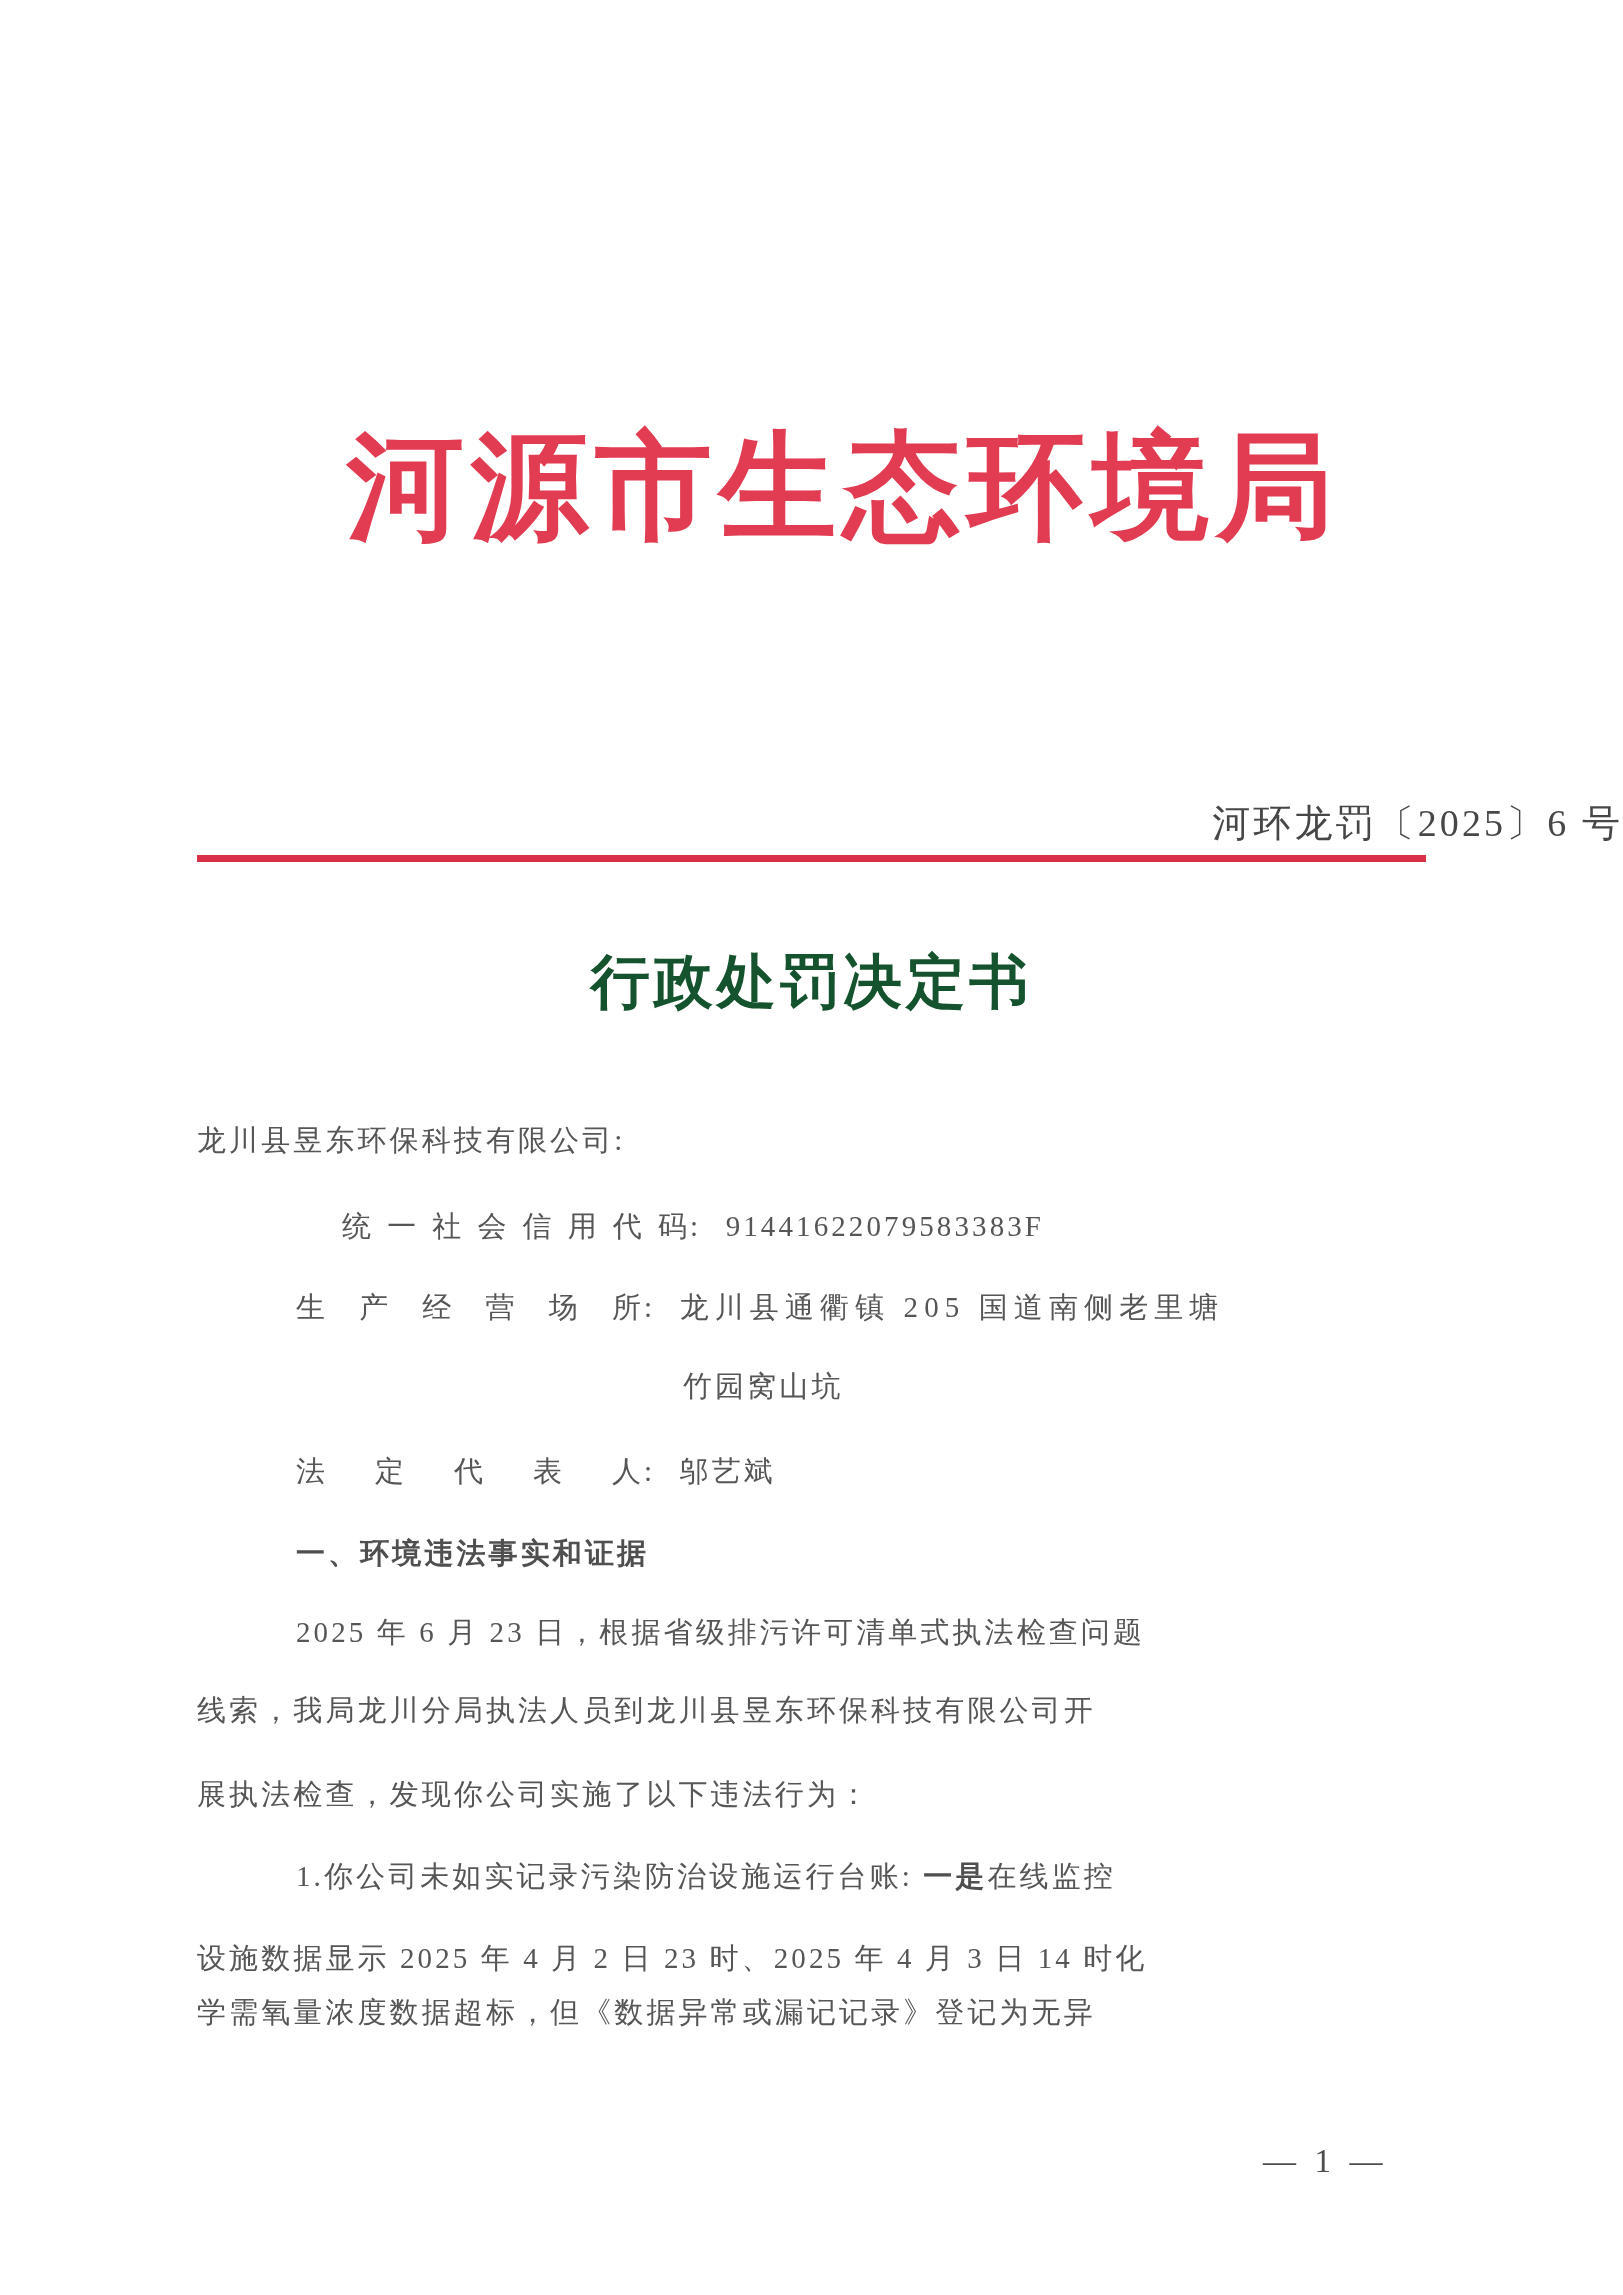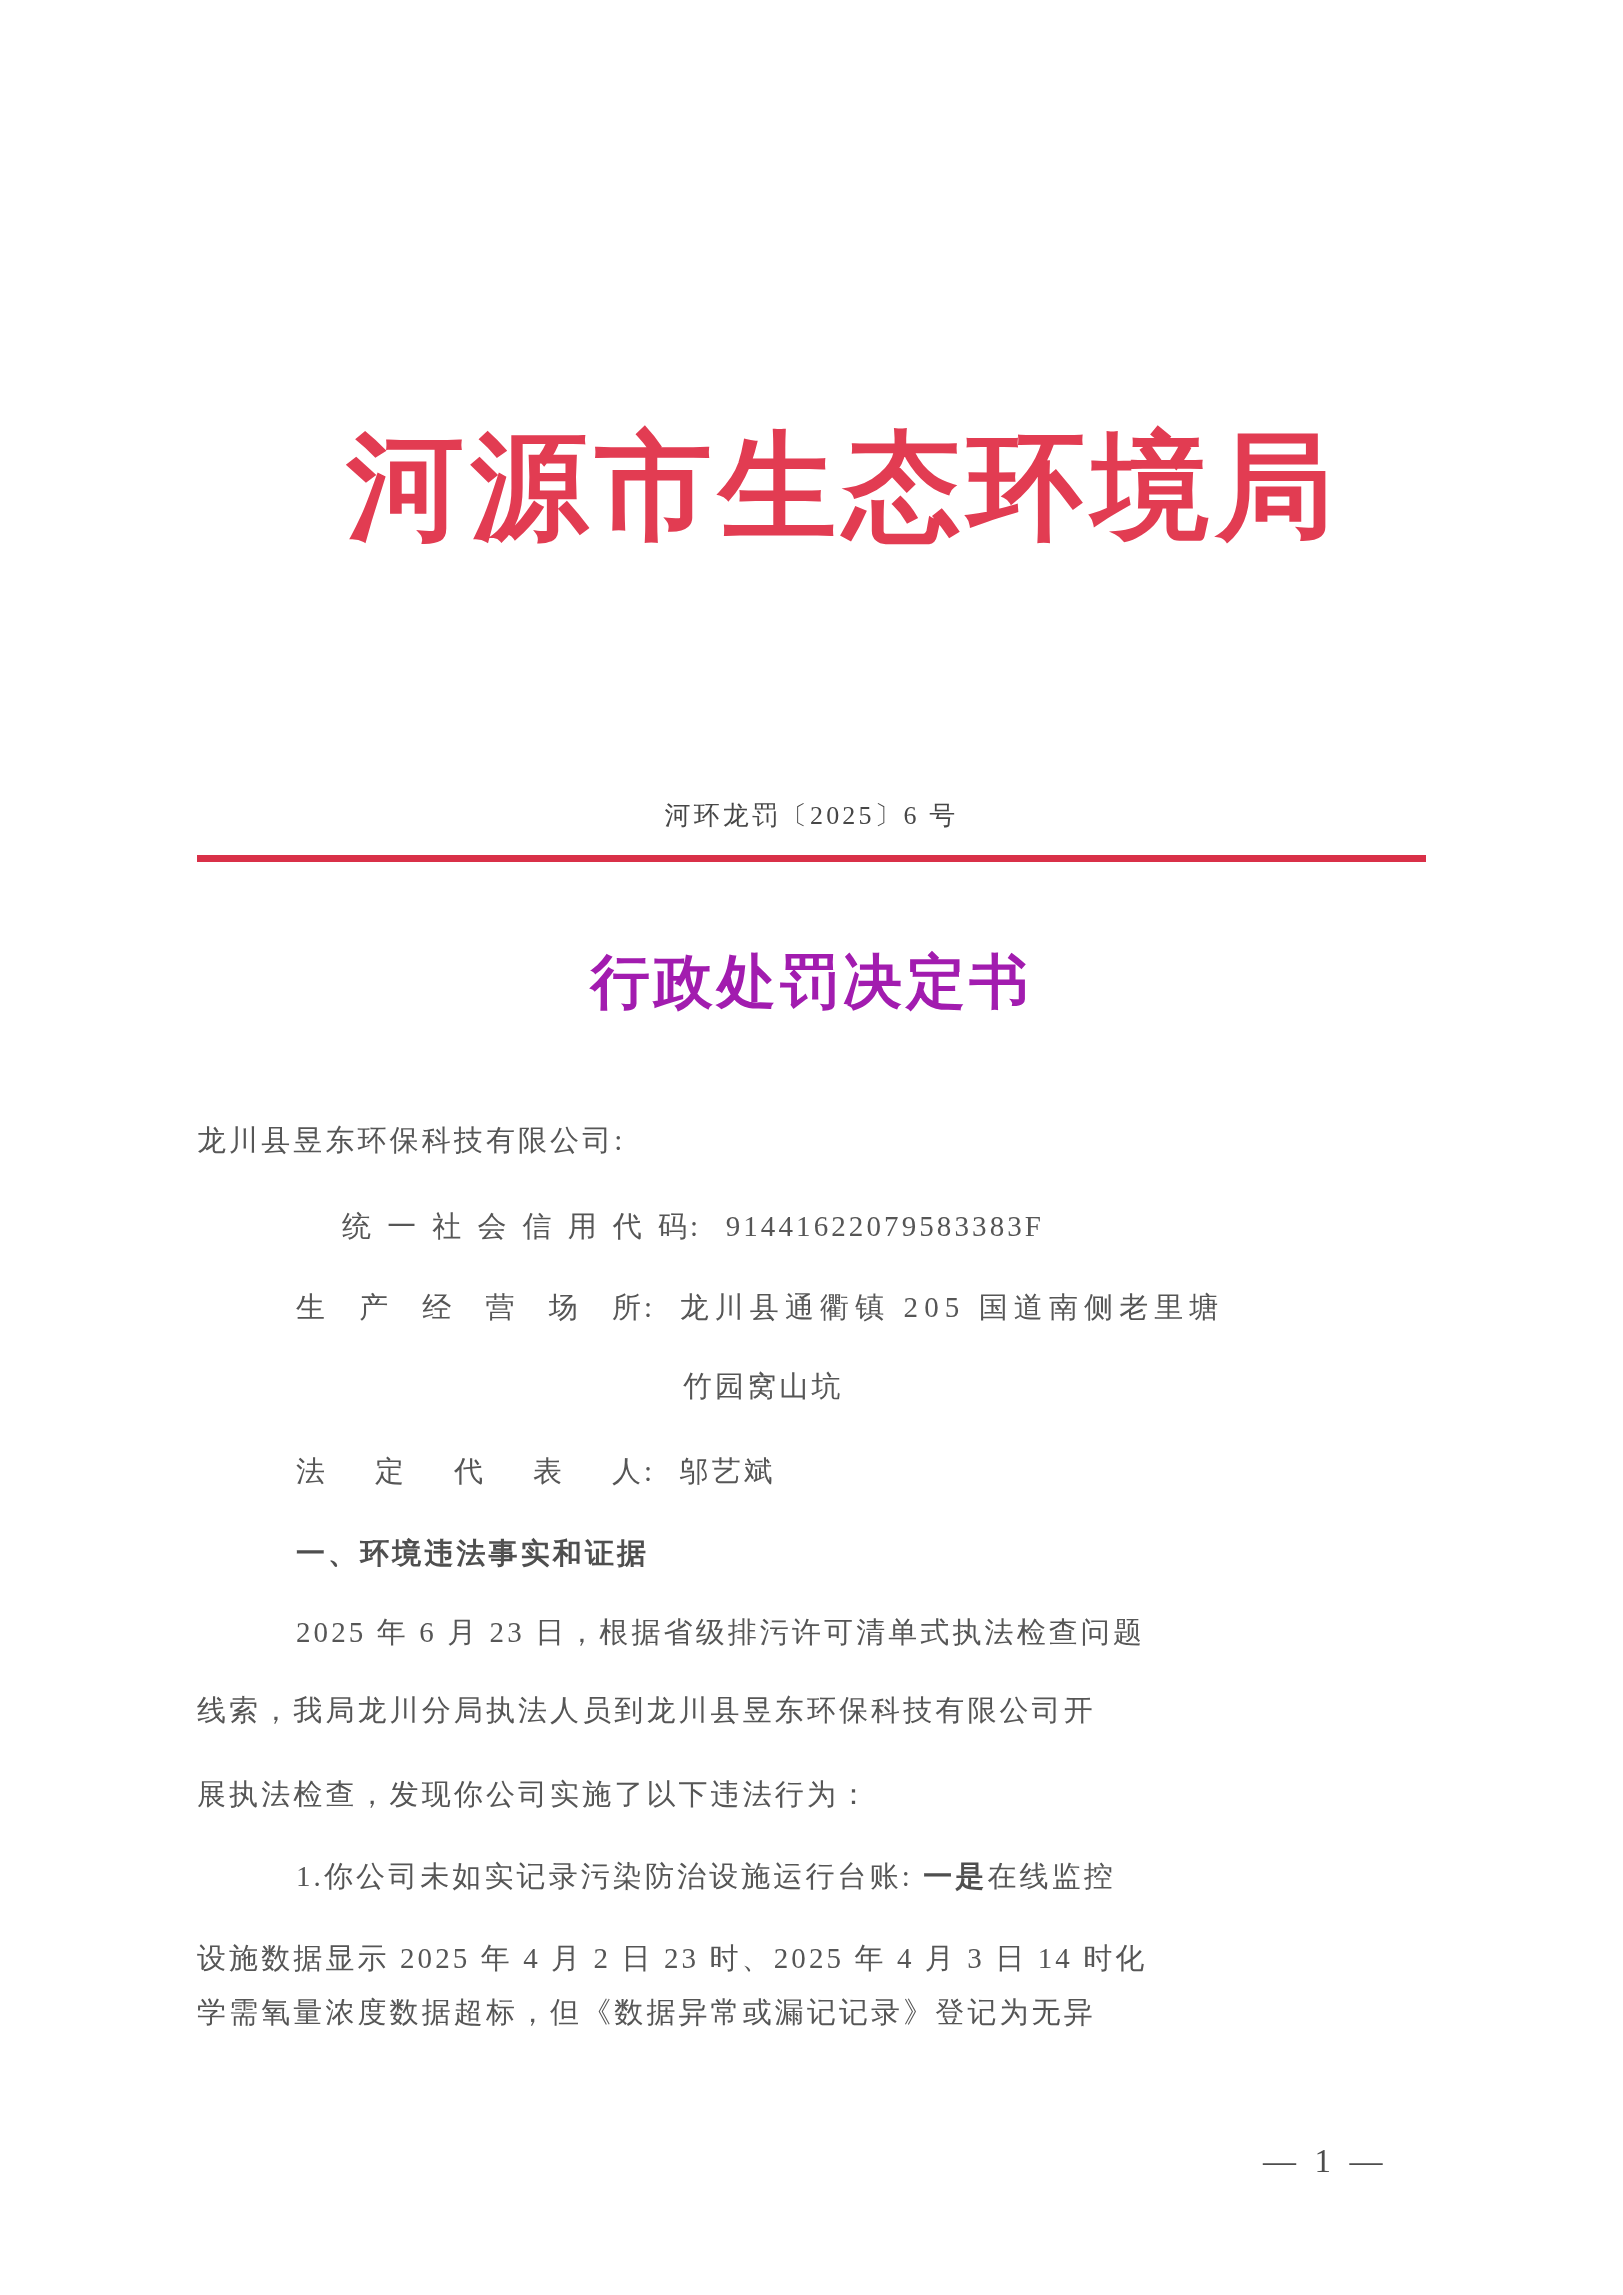--- a/index.html
+++ b/index.html
@@ -25,42 +25,42 @@
     font-weight: bold;
     letter-spacing: 7.2px;
     white-space: nowrap;
     padding-left: 32px;
   }
   .doc-number {
     position: absolute;
     top: 798px;
     left: 0;
     width: 100%;
-    text-align: center;
-    font-size: 26px;
+    text-align: right;
+    font-size: 38px;
     color: #474747;
     letter-spacing: 3.1px;
     white-space: nowrap;
   }
   .red-divider {
     position: absolute;
     top: 855px;
     left: 197px;
     width: 1229px;
     height: 6.6px;
   }
   .doc-title {
     position: absolute;
     top: 943px;
     left: 0;
     width: 100%;
     text-align: center;
     font-size: 59px;
     font-weight: bold;
-    color: #a21caf;
+    color: #14532d;
     letter-spacing: 4.1px;
     white-space: nowrap;
   }
   .line {
     position: absolute;
     left: 197px;
     font-size: 29px;
     letter-spacing: 3.1px;
     white-space: nowrap;
     line-height: 1.15;

